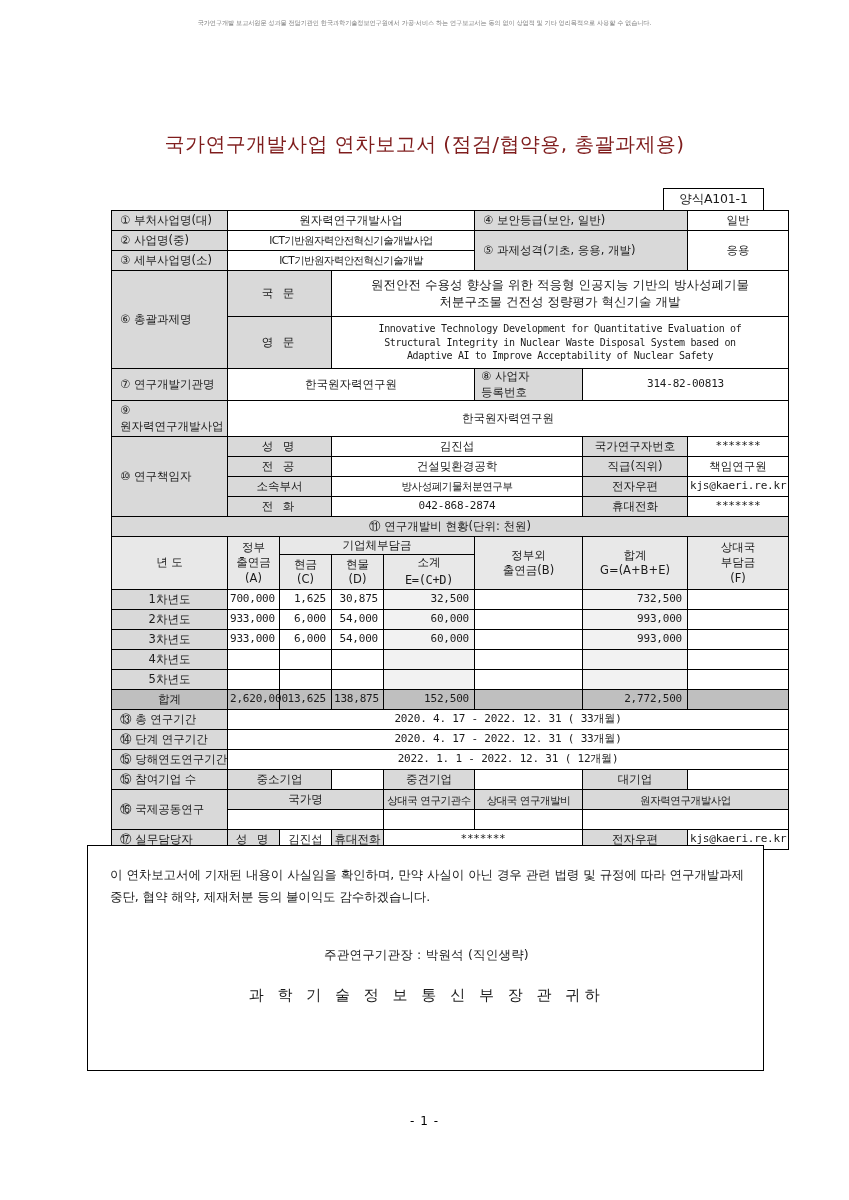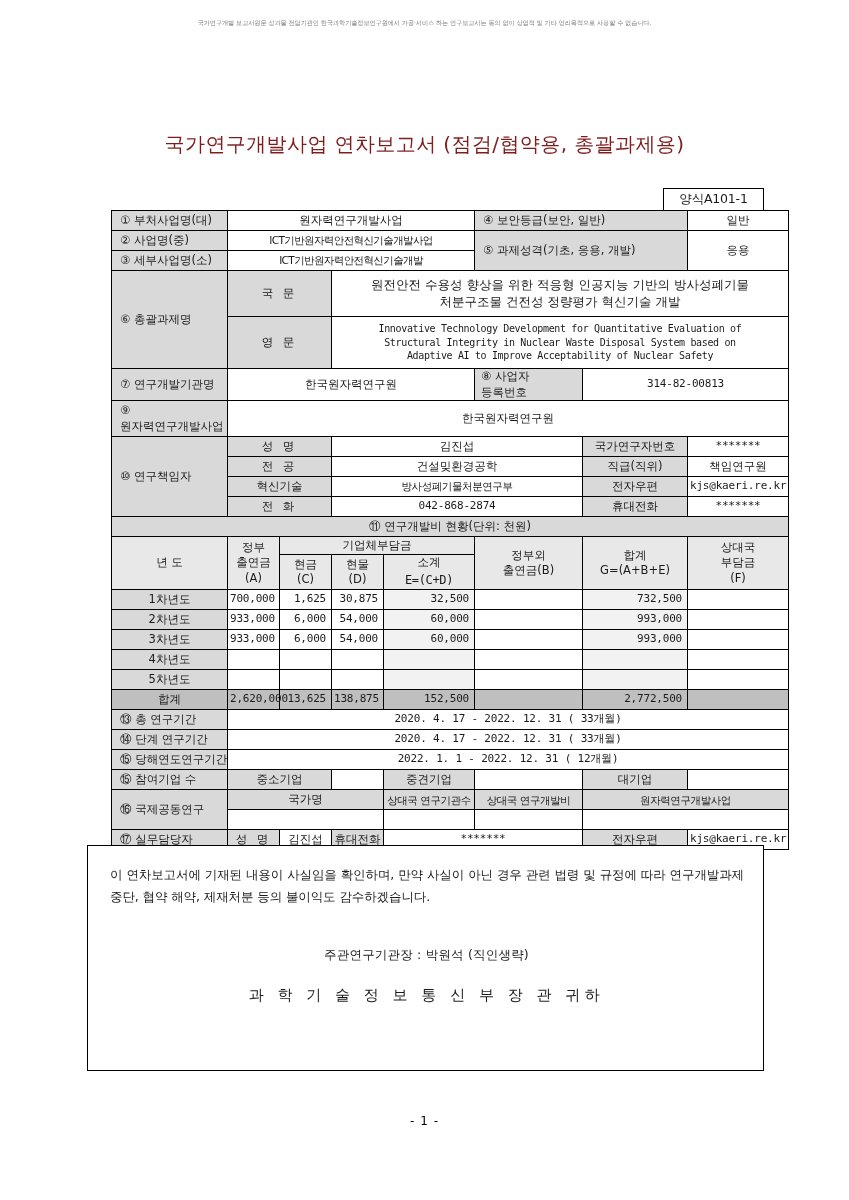--- a/index.html
+++ b/index.html
@@ -279,21 +279,21 @@
       </tr>
 
       <tr>
         <td class="lbl-c sp" colspan="2">전 공</td>
         <td class="val" colspan="3">건설밎환경공학</td>
         <td class="lbl-c">직급(직위)</td>
         <td class="val">책임연구원</td>
       </tr>
 
       <tr>
-        <td class="lbl-c" colspan="2">혁신기술</td>
+        <td class="lbl-c" colspan="2">소속부서</td>
         <td class="val" colspan="3" style="font-size:10.5px;letter-spacing:-0.4px;">방사성폐기물처분연구부</td>
         <td class="lbl-c">전자우편</td>
         <td class="val mono">kjs@kaeri.re.kr</td>
       </tr>
 
       <tr>
         <td class="lbl-c sp" colspan="2">전 화</td>
         <td class="val mono" colspan="3">042-868-2874</td>
         <td class="lbl-c">휴대전화</td>
         <td class="val mono">*******</td>

